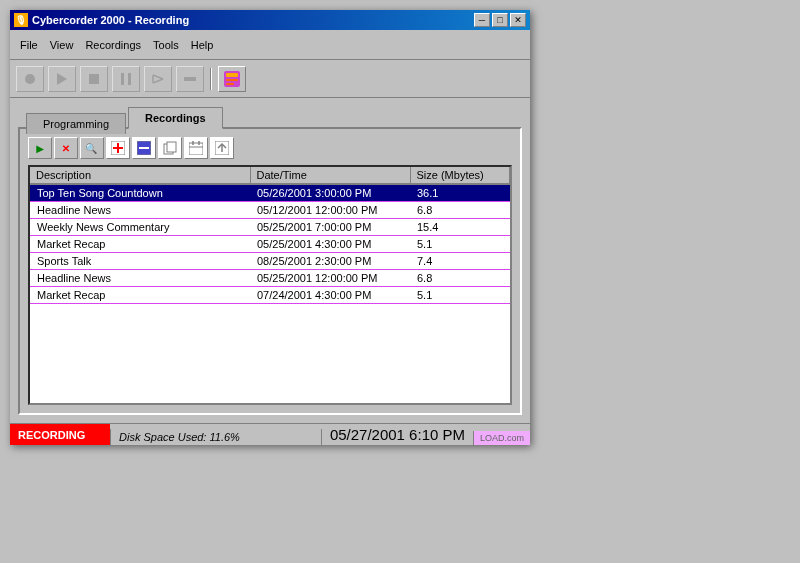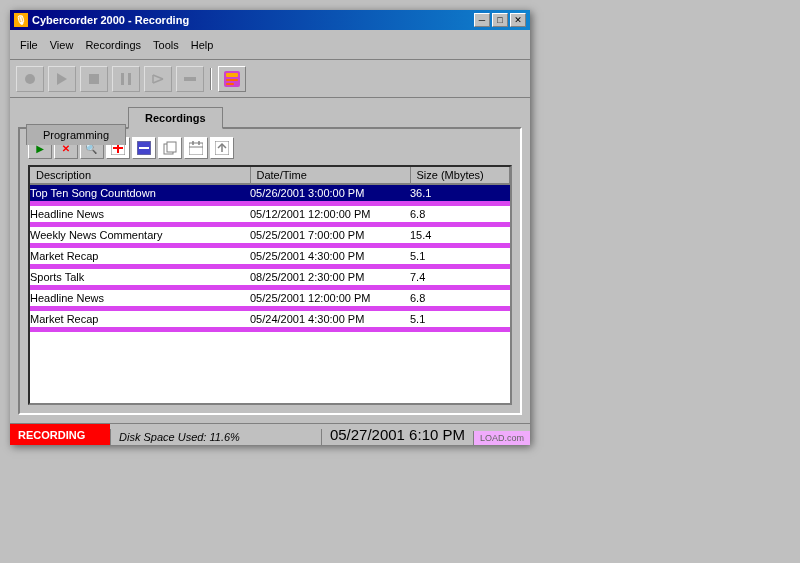--- a/index.html
+++ b/index.html
@@ -131,21 +131,21 @@
       top: 1px;
     }
     .tab.active {
       background: #c0c0c0;
       border-bottom: 1px solid #c0c0c0;
       font-weight: bold;
       z-index: 2;
     }
     .tab:not(.active) {
       background: #b0b0b0;
-      top: 17px;
+      top: 6px;
     }
 
     
     .panel {
       border: 2px solid;
       border-color: #808080 #ffffff #ffffff #808080;
       background: #c0c0c0;
       padding: 8px;
     }
 
@@ -189,22 +189,22 @@
       text-align: left;
       padding: 2px 6px;
       border-right: 1px solid #808080;
       border-bottom: 2px solid #808080;
       font-weight: normal;
       font-size: 11px;
       background: #c0c0c0;
       white-space: nowrap;
     }
     td {
-      padding: 2px 0;
-      border-bottom: 5px solid #d946ef;
+      padding: 2px 7px;
+      border-bottom: 1px solid #d946ef;
       white-space: nowrap;
     }
     tr.selected td {
       background: #000080;
       color: white;
     }
 
     
     .status-bar {
       position: absolute;
@@ -423,21 +423,21 @@
                 <td>08/25/2001 2:30:00 PM</td>
                 <td>7.4</td>
               </tr>
               <tr>
                 <td>Headline News</td>
                 <td>05/25/2001 12:00:00 PM</td>
                 <td>6.8</td>
               </tr>
               <tr>
                 <td>Market Recap</td>
-                <td>05/24/2001 4:30:00 PM</td>
+                <td>07/24/2001 4:30:00 PM</td>
                 <td>5.1</td>
               </tr>
             </tbody>
         </table>
       </div>
     </div>
   </div>
 
   <div class="status-bar" style="position: relative; margin-top: 8px;">
     <div class="status-recording">RECORDING</div>

